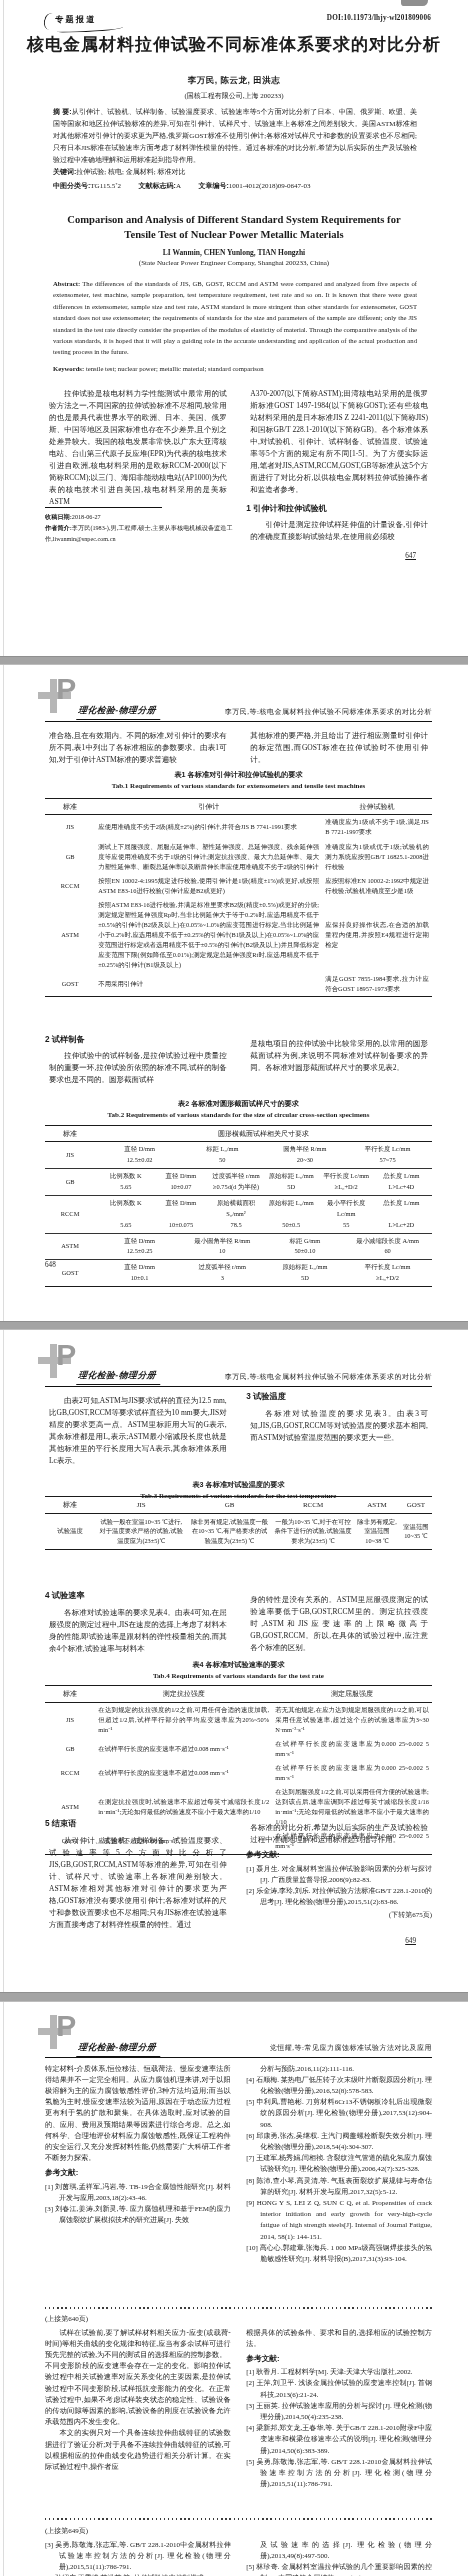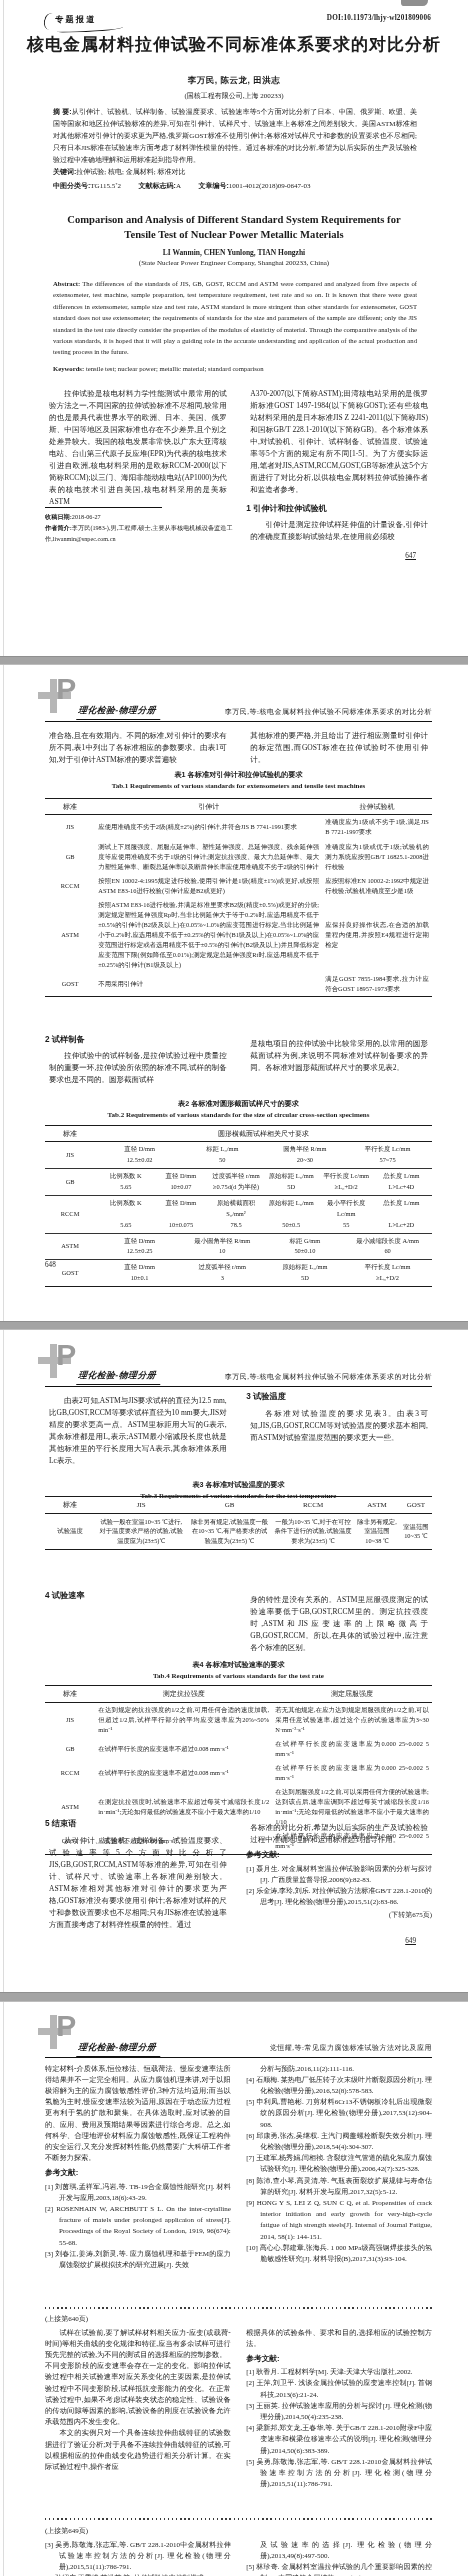--- a/index.html
+++ b/index.html
@@ -365,20 +365,21 @@
           <td class="cell">一般为10~35 ℃,对于在可控条件下进行的试验,试验温度要求为(23±5) ℃</td>
           <td class="cell">除非另有规定,室温范围10~38 ℃</td>
           <td class="cell">室温范围10~35 ℃</td>
         </tr>
       </tbody>
     </table>
 
     <div class="cols" style="top:260px">
       <div class="col">
         <h3 class="sec-h" style="margin-top:0">4  试验速率</h3>
+        <p class="para indent">各标准对试验速率的要求见表4。由表4可知,在屈服强度的测定过程中,JIS在速度的选择上考虑了材料本身的性能,即试验速率是跟材料的弹性模量相关的,而其余4个标准,试验速率与材料本</p>
       </div>
       <div class="col">
         <p class="para">身的特性是没有关系的。ASTM里屈服强度测定的试验速率要低于GB,GOST,RCCM里的。测定抗拉强度时,ASTM和JIS应变速率的上限略微高于GB,GOST,RCCM。所以,在具体的试验过程中,应注意各个标准的区别。</p>
       </div>
     </div>
 
     <div class="tcap" style="top:330px">
       <p class="cn">表4  各标准对试验速率的要求</p>
       <p class="en">Tab.4  Requirements of various standards for the test rate</p>
     </div>
@@ -447,22 +448,21 @@
         <span class="ph-p">P</span>
       </div>
       <span class="ph-logotext">理化检验-物理分册</span>
       <span class="running-title">党恒耀,等:常见应力腐蚀标准试验方法对比及应用</span>
     </div>
 
     <div class="cols" style="top:62px">
       <div class="col">
         <p class="para4">特定材料-介质体系,恒位移法、恒载荷法、慢应变速率法所得结果并不一定完全相同。从应力腐蚀机理来讲,对于以阳极溶解为主的应力腐蚀敏感性评价,3种方法均适用;而当以氢脆为主时,慢应变速率法较为适用,原因在于动态应力过程更有利于氢的扩散和聚集。在具体选取时,应对试验的目的、应用、费用及预期结果等因素进行综合考虑。总之,如何科学、合理地评价材料应力腐蚀敏感性,既保证工程构件的安全运行,又充分发挥材料性能,仍然需要广大科研工作者不断努力探索。</p>
         <p class="refs-label">参考文献:</p>
-        <p class="ref">[1]  刘茵琪,孟祥军,冯岩,等. TB-19合金腐蚀性能研究[J]. 材料开发与应用,2003,18(6):43-29.</p>
-        <p class="ref">[2]  ROSENHAIN W, ARCHBUTT S L. On the inter-crytalline fracture of matels under prolonged applicaion of stress[J]. Proceedings of the Royal Society of London, 1919, 96(674): 55-68.</p>
+        <p class="ref">[1]  刘茵琪,孟祥军,冯岩,等. TB-19合金腐蚀性能研究[J]. 材料开发与应用,2003,18(2):43-46.</p>
         <p class="ref">[3]  刘春江,姜涛,刘新灵,等. 应力腐蚀机理和基于FEM的应力腐蚀裂纹扩展模拟技术的研究进展[J]. 失效</p>
       </div>
       <div class="col">
         <p class="ref-cont">分析与预防,2016,11(2):111-116.</p>
         <p class="ref">[4]  石顺梅. 某热电厂低压转子次末级叶片断裂原因分析[J]. 理化检验(物理分册),2016,52(8):578-583.</p>
         <p class="ref">[5]  申利凤,曹艳彬. 刀剪材料6Cr13不锈钢板冷轧后出现微裂纹的原因分析[J]. 理化检验(物理分册),2017,53(12):904-908.</p>
         <p class="ref">[6]  邱康勇,张杰,吴继权. 主汽门阀盖螺栓断裂失效分析[J]. 理化检验(物理分册),2018,54(4):304-307.</p>
         <p class="ref">[7]  王建军,杨秀娟,闫相祯. 含裂纹注气管道的硫化氢应力腐蚀试验研究[J]. 理化检验(物理分册),2006,42(7):325-328.</p>
         <p class="ref">[8]  陈沛,查小琴,高灵清,等. 气瓶表面裂纹扩展规律与寿命估算的研究[J]. 材料开发与应用,2017,32(5):5-12.</p>
         <p class="ref">[9]  HONG Y S, LEI Z Q, SUN C Q, et al. Propensities of crack interior initiation and early growth for very-high-cycle fatigue of high strength steels[J]. Internal of Journal Fatigue, 2014, 58(1): 144-151.</p>

